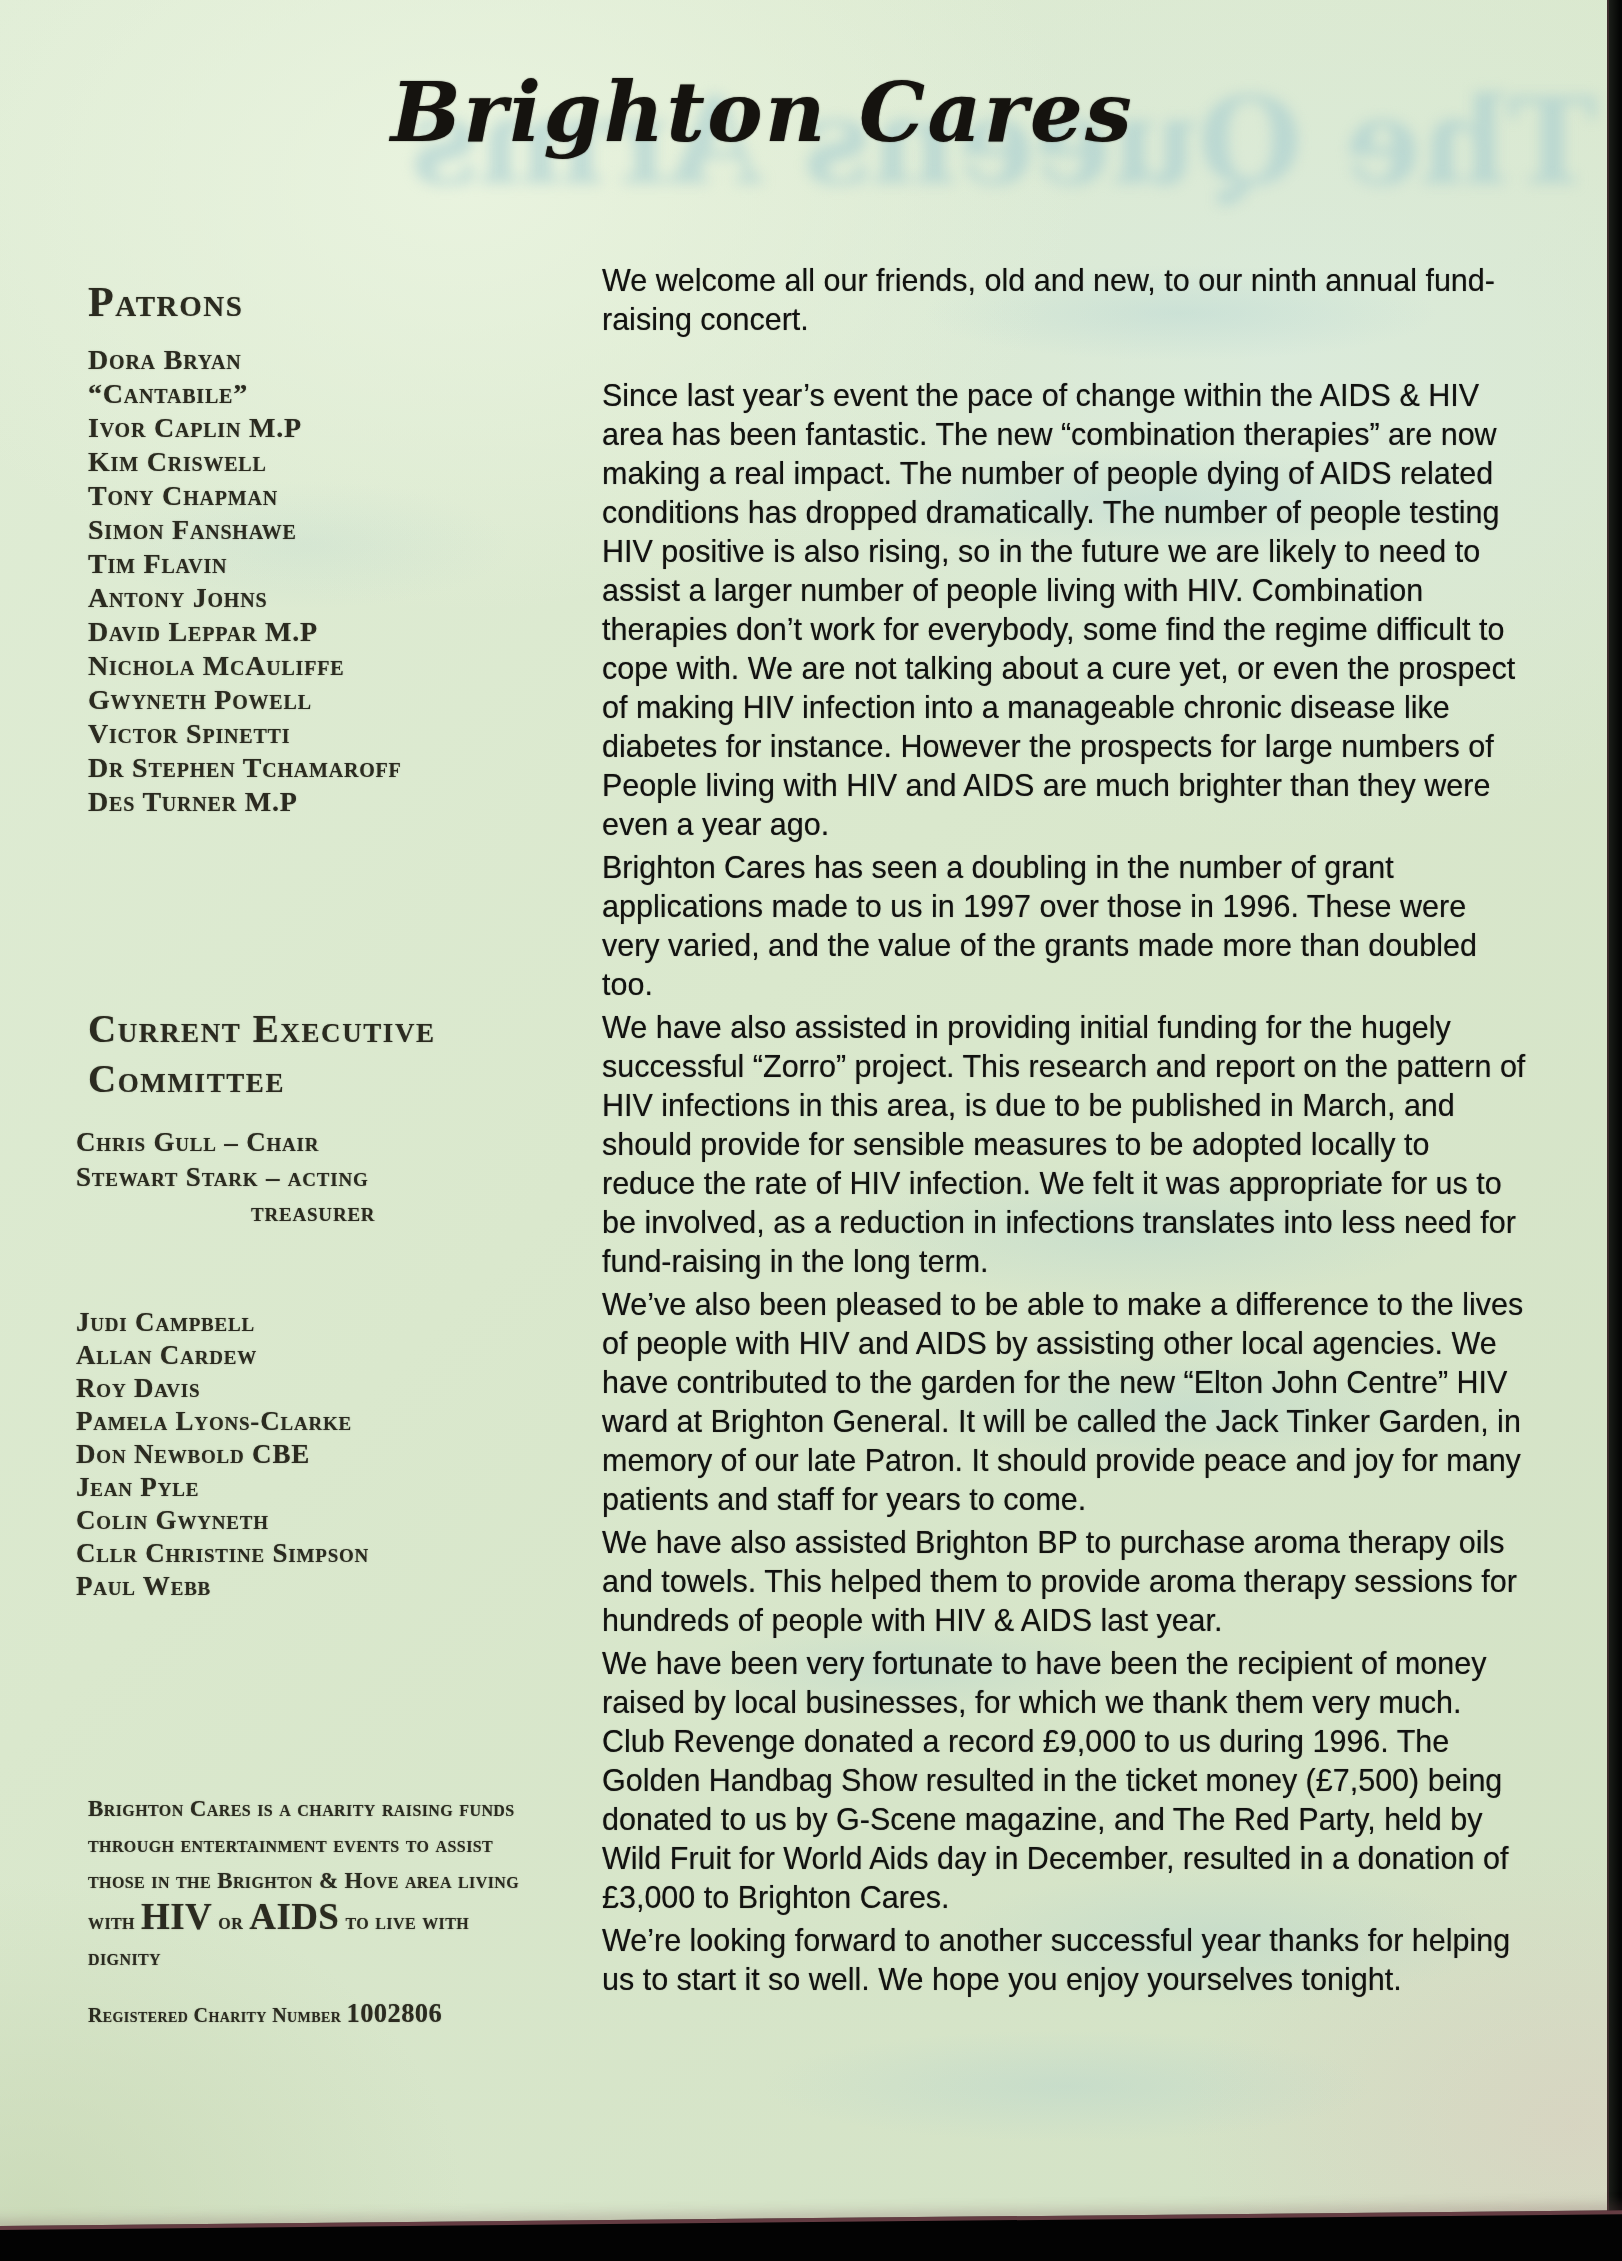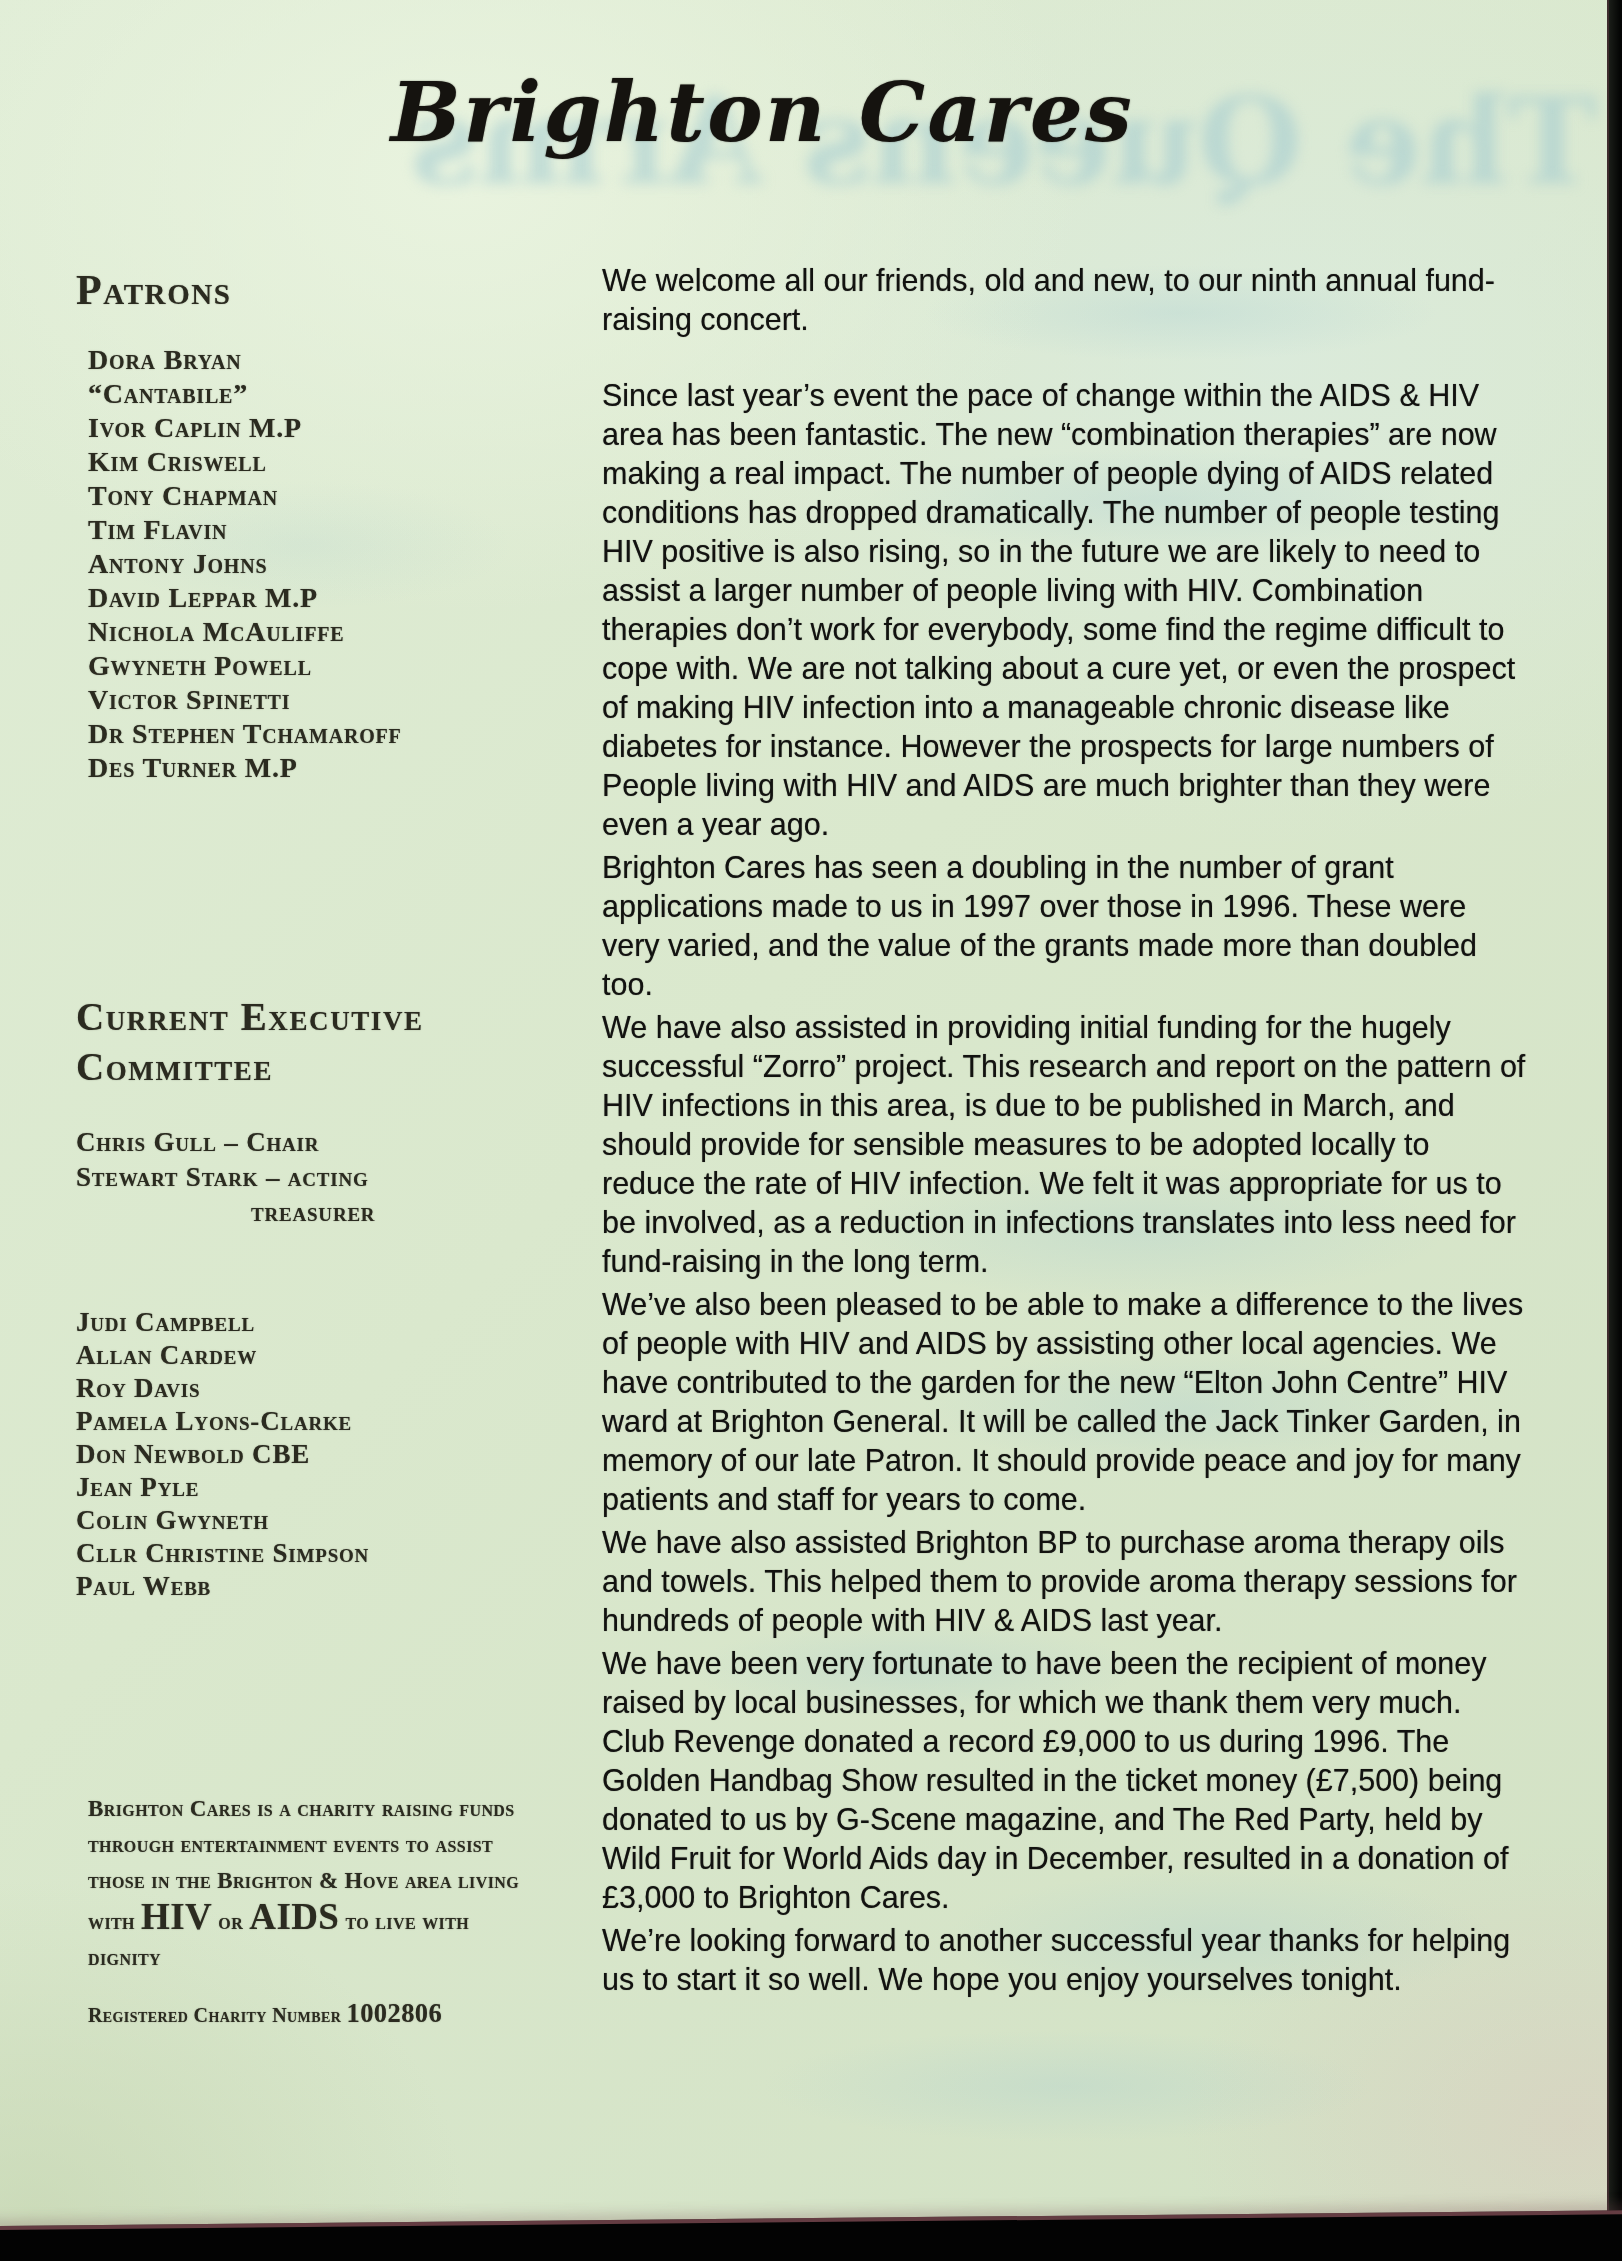--- a/index.html
+++ b/index.html
@@ -39,21 +39,21 @@
     text-align:center;
     font-family:"DejaVu Serif", serif; font-style:italic; font-weight:700;
     font-size:83px; letter-spacing:2.4px; color:#15130f;
     text-shadow:0 0 1.6px rgba(21,19,15,.55);
   }
 
   
   .lc { font-family:"Liberation Serif", serif; font-variant:small-caps; color:#2b2b20;
         text-shadow:0 0 1.2px rgba(43,43,32,.5); z-index:2; }
   .heading {
-    position:absolute; left:76px; margin:0; font-weight:700;
+    position:absolute; left:76px; margin:12px; font-weight:700;
     font-size:42px; letter-spacing:1.6px; color:#20201五6;
   }
   .patrons-heading { top:266px; }
   .committee-heading { top:992px; width:449px; font-size:39px; line-height:50px; }
   .patrons-list { position:absolute; left:76px; top:343px; width:498px;
                   font-size:28px; line-height:34px; letter-spacing:0.8px; font-weight:700;margin-left:12px; }
   .officers     { position:absolute; left:76px; top:1125px; width:498px;
                   font-size:27px; line-height:35px; letter-spacing:0.8px; font-weight:700; }
   .officers > div:nth-child(3) { padding-left:175px; }
   .members      { position:absolute; left:76px; top:1306px; width:498px;
@@ -105,20 +105,21 @@
   <h1 class="title">Brighton Cares</h1>
 
   <h2 class="lc heading patrons-heading">Patrons</h2>
 
   <div class="lc patrons-list">
       <div class="name-line">Dora Bryan</div>
       <div class="name-line">“Cantabile”</div>
       <div class="name-line">Ivor Caplin M.P</div>
       <div class="name-line">Kim Criswell</div>
       <div class="name-line">Tony Chapman</div>
+      <div class="name-line">Simon Fanshawe</div>
       <div class="name-line">Tim Flavin</div>
       <div class="name-line">Antony Johns</div>
       <div class="name-line">David Leppar M.P</div>
       <div class="name-line">Nichola McAuliffe</div>
       <div class="name-line">Gwyneth Powell</div>
       <div class="name-line">Victor Spinetti</div>
       <div class="name-line">Dr Stephen Tchamaroff</div>
       <div class="name-line">Des Turner M.P</div>
     </div>
 

